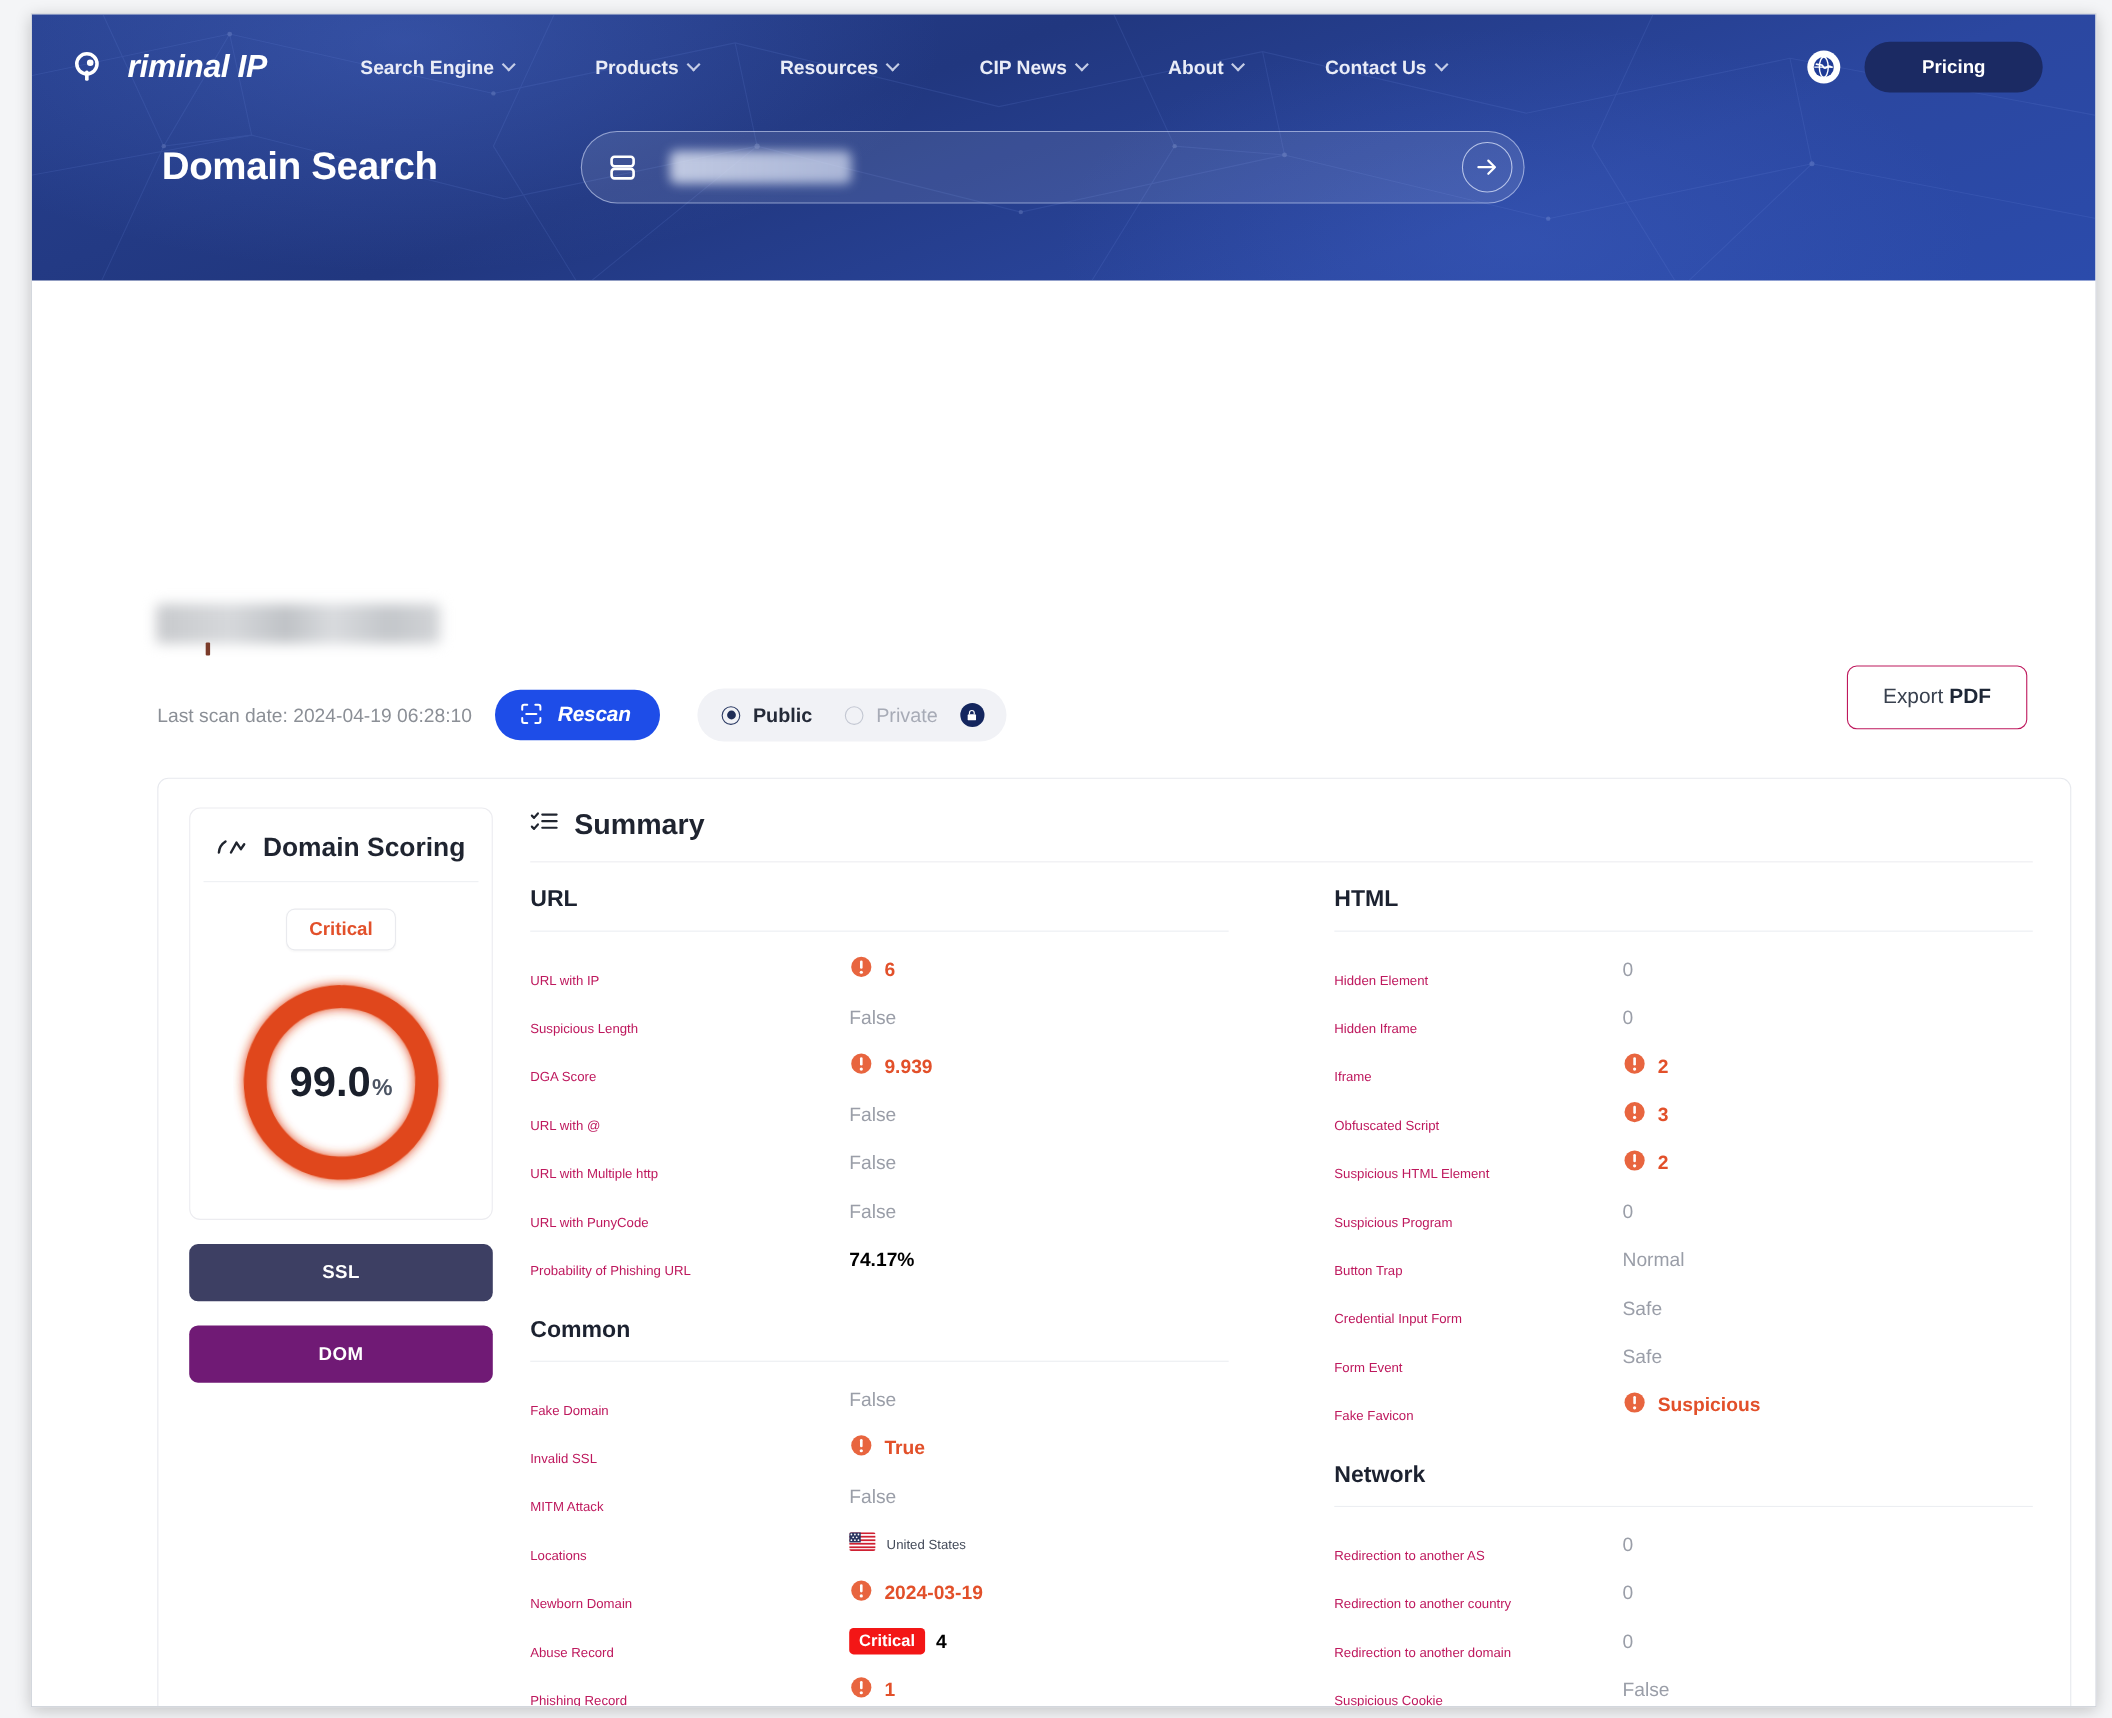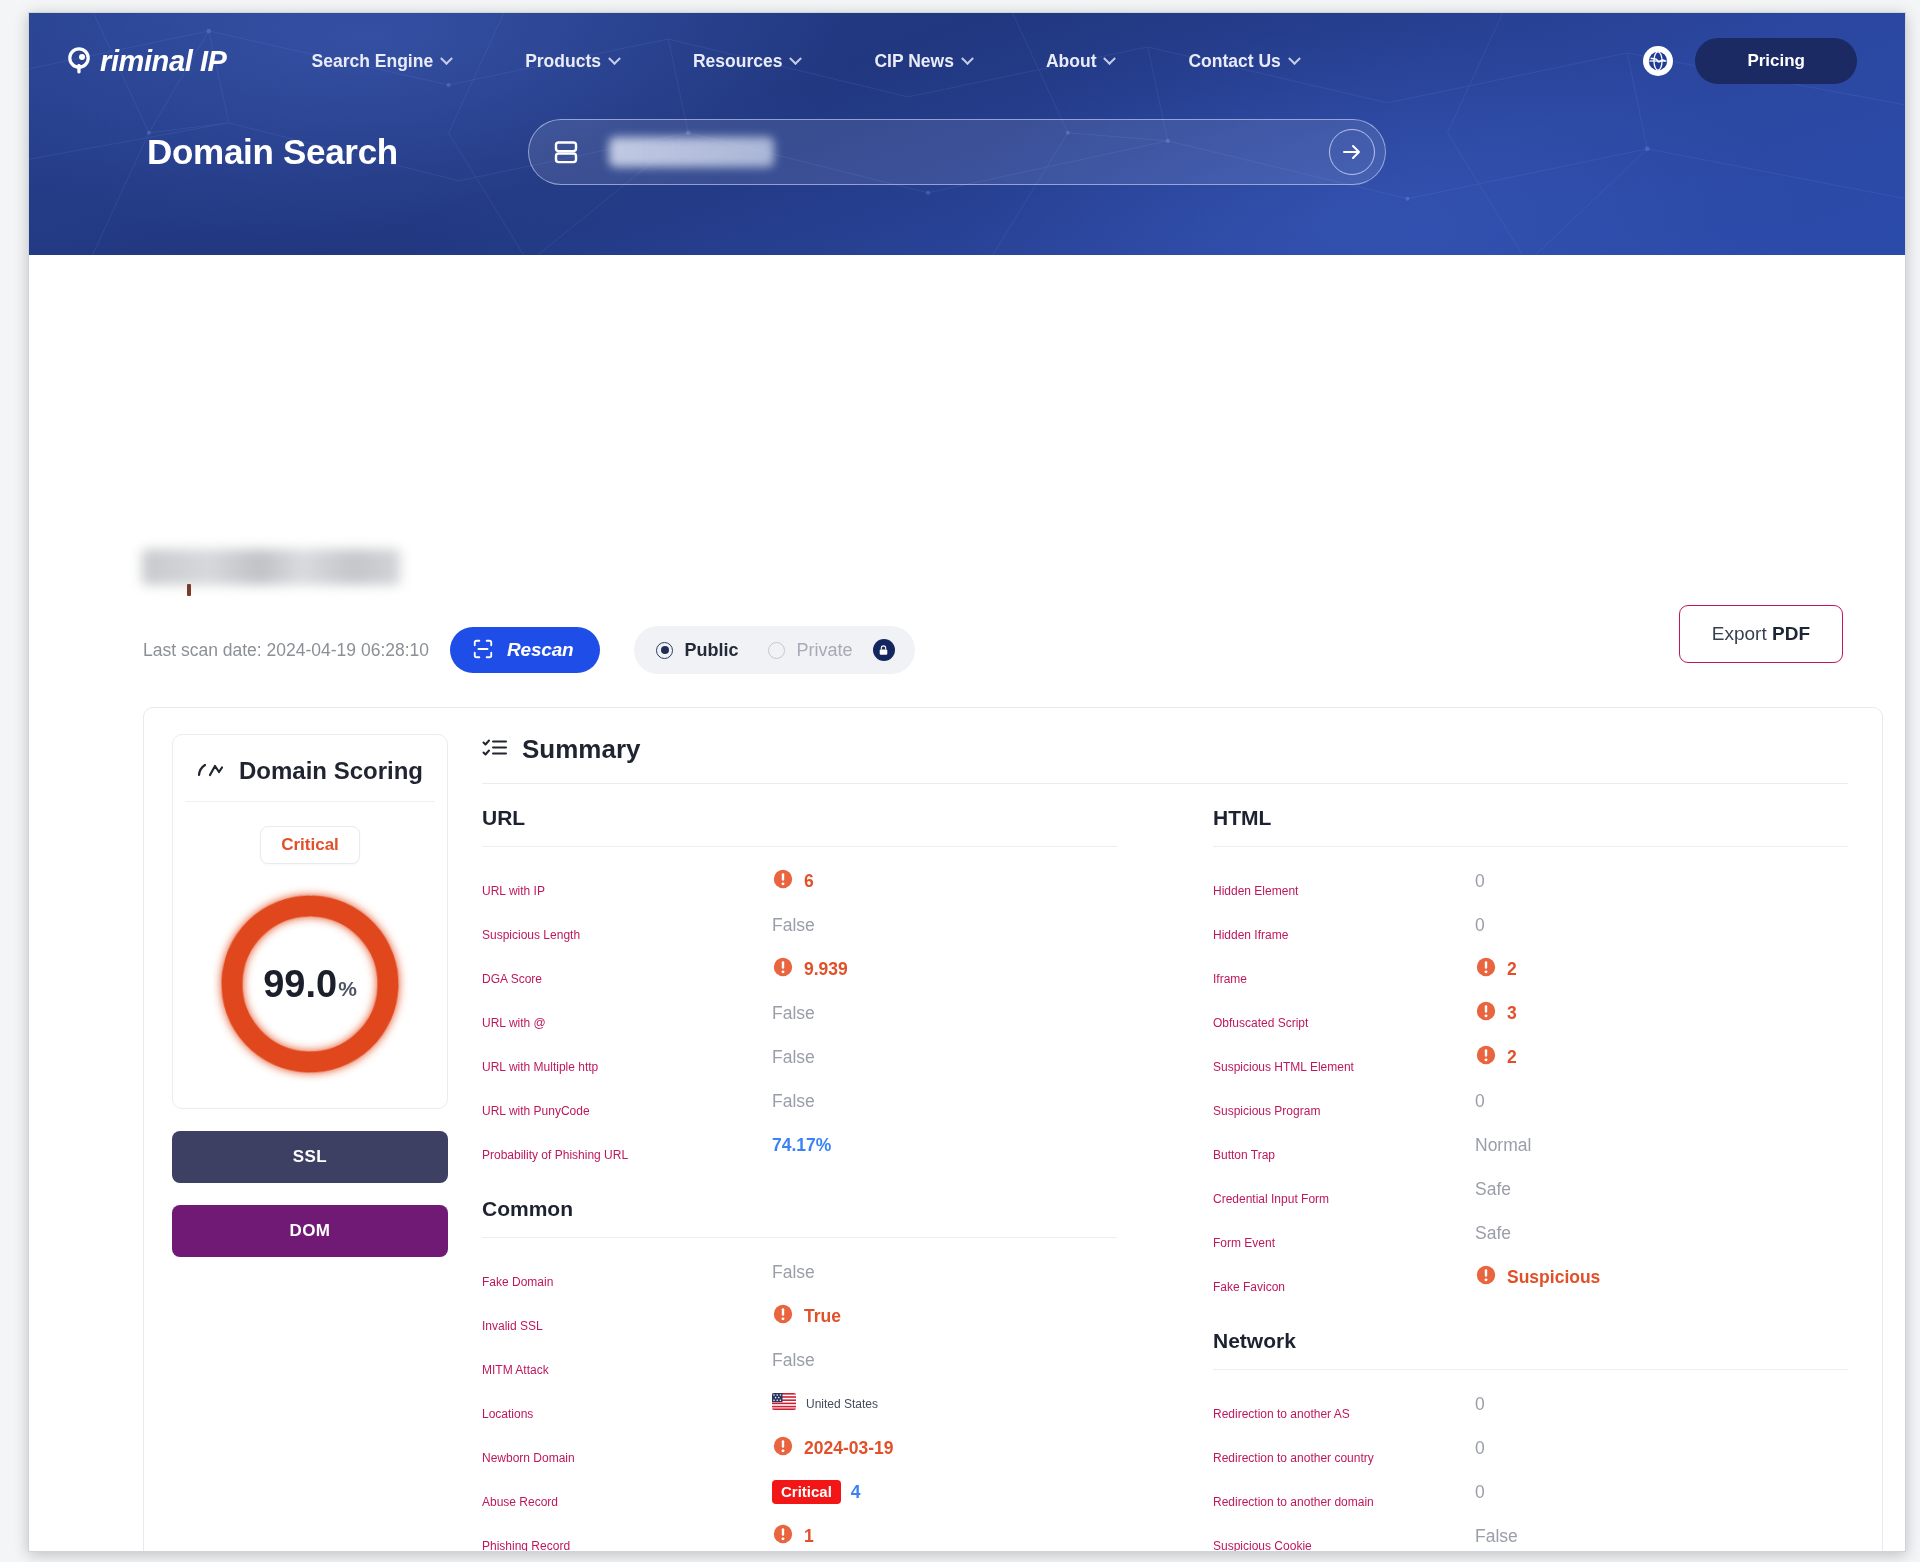--- a/index.html
+++ b/index.html
@@ -38,21 +38,21 @@
   .netlines { position:absolute; inset:0; opacity:.35; }
   .navrow {
     position: relative;
     height: 96px;
     display: flex;
     align-items: center;
     padding: 0 0 0 36px;
     z-index: 3;
   }
   .logo {
-    display: flex; align-items: center; gap: 4px;
+    display: flex; align-items: center; gap: 20px;
     color: #ffffff;
     font-size: 29px;
     font-weight: bold;
     font-style: italic;
     letter-spacing: -0.4px;
     margin-right: 56px;
   }
   .logo-mark {
     width: 30px; height: 30px;
     position: relative;
@@ -312,21 +312,21 @@
     min-height: 44px;
   }
   .kv .k {
     width: 290px; flex:0 0 290px;
     font-size: 12px; color:#be185d;margin-top:20px;
   }
   .kv .v {
     font-size: 17.5px; color:#9a9ea8;
     display:flex; align-items:center; gap:10px;
   }
-  .kv .v.strong { color:#3b82f6; font-weight:bold; }
+  .kv .v.strong { color:#000000; font-weight:bold; }
   .kv .v.danger { color:#e2502a; font-weight:600; }
   .warn-ico { width:22px; height:22px; flex:0 0 22px; }
   .crit-tag {
     background:#f31616; color:#fff; font-size:15px; font-weight:bold;
     padding: 3px 9px; border-radius: 4px; line-height:1.25;
   }
   .flag { width:24px; height:17px; flex:0 0 24px; border-radius:2px; }
   .loc-text { color:#444b5a; font-size:12px; }
   .sect-gap { height: 30px; }
   .rcol .kv .k { width: 262px; flex:0 0 262px; }

